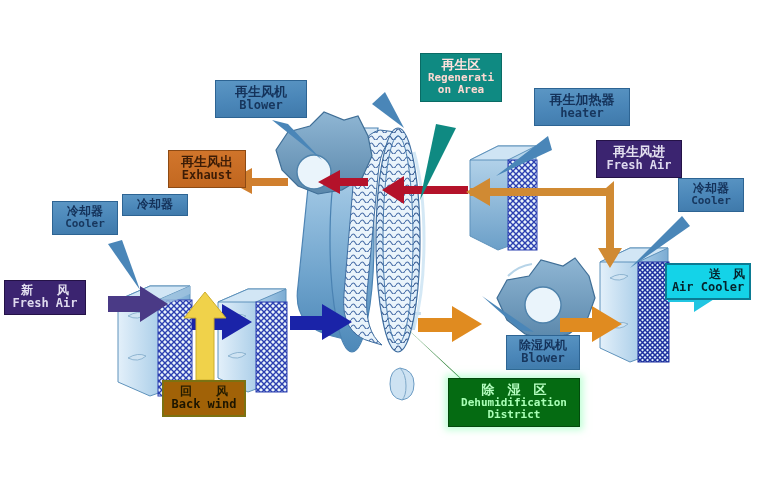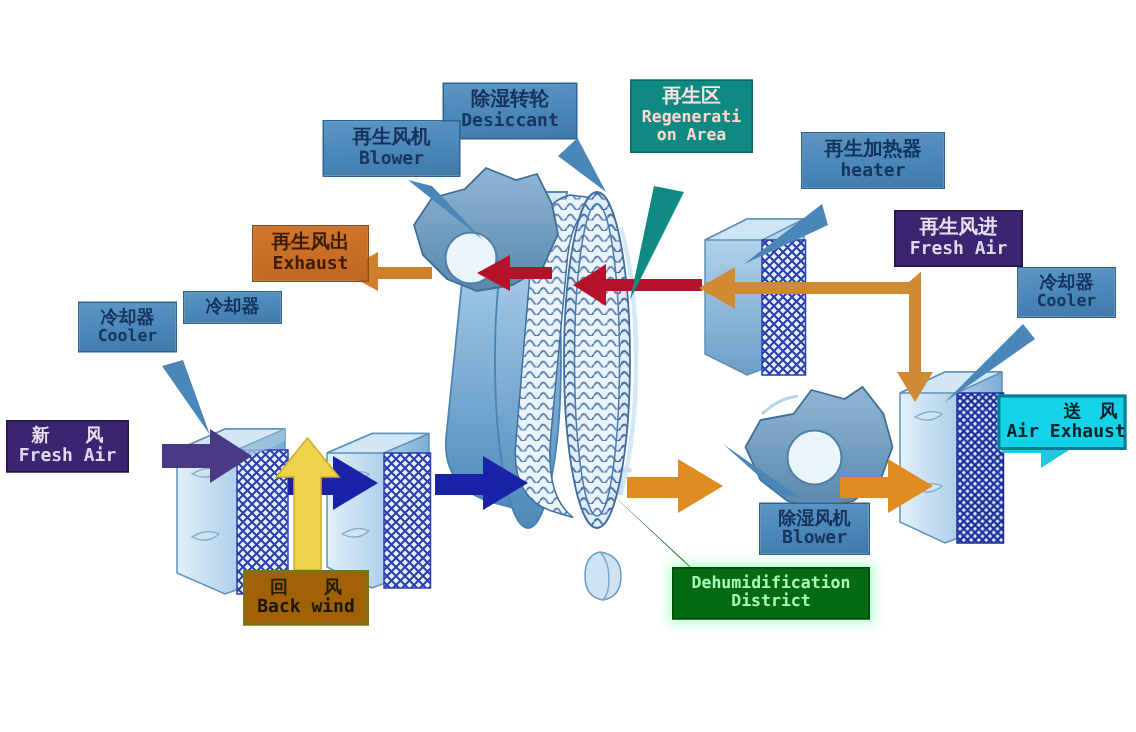--- a/index.html
+++ b/index.html
@@ -274,24 +274,20 @@
 
     <path d="M682 216 L630 268 L690 226 Z" fill="#4a86b8"></path>
 
     <path d="M108 244 L140 290 L122 240 Z" fill="#4a86b8"></path>
 
     <path d="M520 330 L482 296 L534 332 Z" fill="#4a86b8"></path>
 
     <path d="M466 384 L400 322 L478 394 Z" fill="#056b12"></path>
   </svg>
 
-  <div class="label lb-blue" style="left:295px;top:55px;width:90px;padding:4px 5px 5px;">
-    <span class="cn" style="font-size:13px;">除湿转轮</span>
-    <span class="en" style="font-size:12px;">Desiccant</span>
-  </div>
 
   <div class="label lb-blue" style="left:215px;top:80px;width:92px;padding:4px 5px 5px;">
     <span class="cn" style="font-size:13px;">再生风机</span>
     <span class="en" style="font-size:12px;">Blower</span>
   </div>
 
   <div class="label lb-teal" style="left:420px;top:53px;width:82px;padding:4px 4px 5px;">
     <span class="cn" style="font-size:13px;">再生区</span>
     <span class="en" style="font-size:11px;">Regenerati</span>
     <span class="en" style="font-size:11px;">on Area</span>
@@ -335,25 +331,26 @@
     <span class="cn" style="font-size:12px;">回　　风</span>
     <span class="en" style="font-size:12px;">Back wind</span>
   </div>
 
   <div class="label lb-blue" style="left:506px;top:335px;width:74px;padding:3px 4px 4px;">
     <span class="cn" style="font-size:12px;">除湿风机</span>
     <span class="en" style="font-size:12px;">Blower</span>
   </div>
 
   <div class="label lb-green" style="left:448px;top:378px;width:132px;padding:4px 5px 5px;">
+    <span class="cn" style="font-size:13px;">除　湿　区</span>
     <span class="en" style="font-size:11px;">Dehumidification</span>
     <span class="en" style="font-size:11px;">District</span>
   </div>
 
   <div class="label lb-cyan" style="left:665px;top:263px;width:86px;padding:3px 4px 4px;">
     <span class="cn" style="font-size:12px;text-align:right;">送　风</span>
-    <span class="en" style="font-size:12px;">Air Exhaust</span>
+    <span class="en" style="font-size:12px;">Air Cooler</span>
   </div>
 
   <div id="title">
   </div>
 
 </div>
 
 </body></html>

